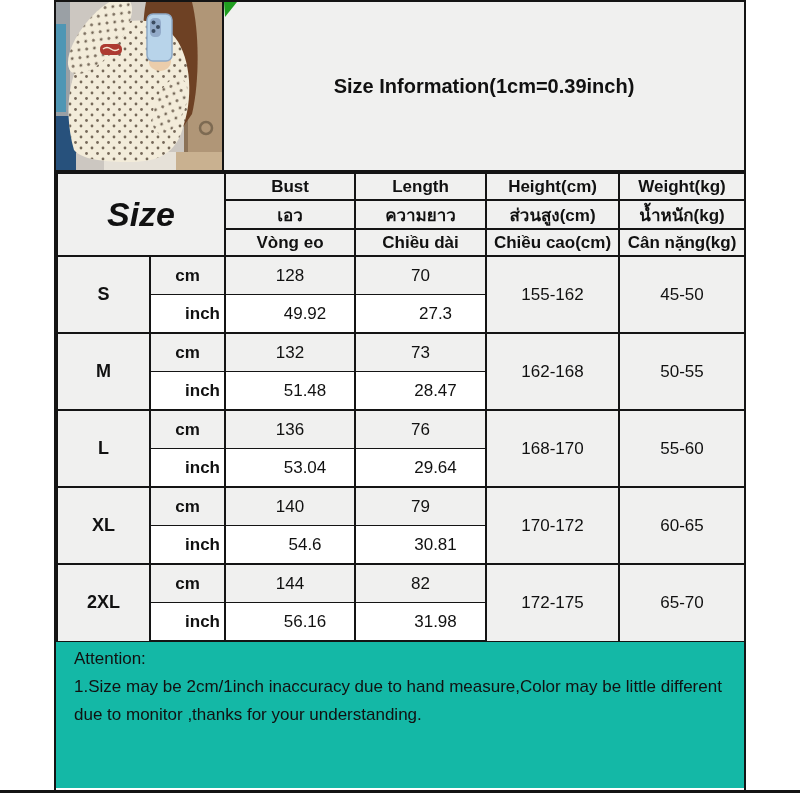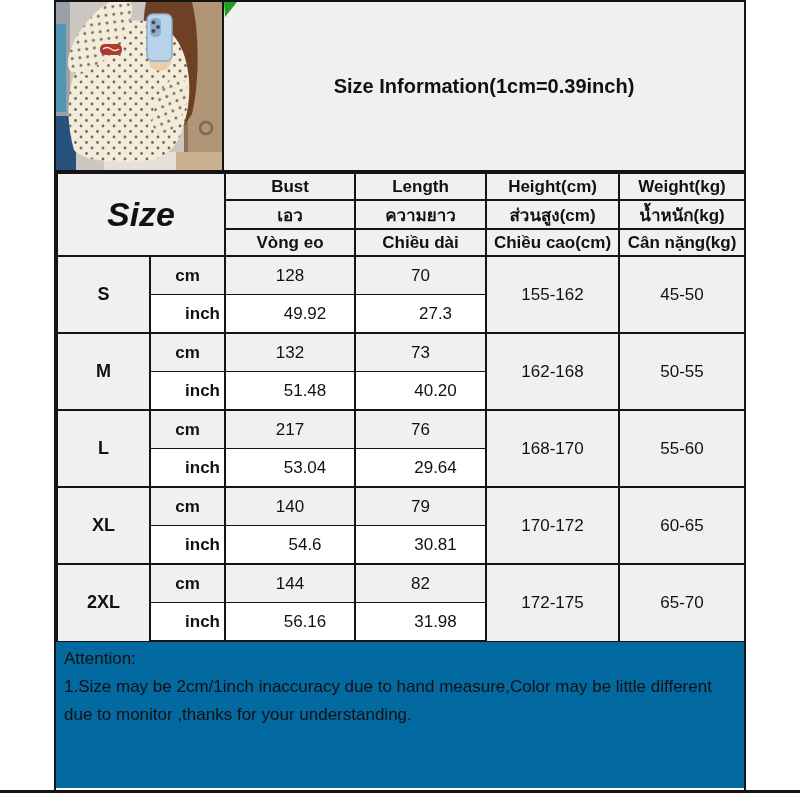--- a/index.html
+++ b/index.html
@@ -44,22 +44,22 @@
   td.lbl{background:#e5e5e4;font-weight:bold;font-size:18px;}
   td.unit{font-weight:bold;}
   tr.r-cm td{height:37px;background:#f0f0ef;}
   tr.r-in td{height:37px;background:#ffffff;padding-left:30px;}
   td.range{background:#f0f0ef;}
   tr.r-cm td{border-bottom-width:1px;}
   tr.r-in td{border-top-width:1px;}
   td.lbl, td.range{border-bottom-width:2px;border-top-width:2px;}
   
   .attention{
-    box-sizing:border-box;height:146px;padding:3px 8px 0 8px;
-    font-size:17px;line-height:28px;background:#0369a1;
+    box-sizing:border-box;height:146px;padding:3px 8px 0 18px;
+    font-size:17px;line-height:28px;background:#14b8a6;
   }
 </style>
 </head>
 <body>
 
 <div class="sheet">
 
   <div class="top-row">
     <div class="photo">
       <svg width="166" height="168" viewBox="0 0 166 168">
@@ -165,27 +165,27 @@
       <td class="lbl" rowspan="2">M</td>
       <td class="unit">cm</td>
       <td>132</td>
       <td>73</td>
       <td class="range" rowspan="2">162-168</td>
       <td class="range" rowspan="2">50-55</td>
     </tr>
     <tr class="r-in">
       <td class="unit">inch</td>
       <td>51.48</td>
-      <td>40.20</td>
+      <td>28.47</td>
     </tr>
 
     <tr class="r-cm">
       <td class="lbl" rowspan="2">L</td>
       <td class="unit">cm</td>
-      <td>217</td>
+      <td>136</td>
       <td>76</td>
       <td class="range" rowspan="2">168-170</td>
       <td class="range" rowspan="2">55-60</td>
     </tr>
     <tr class="r-in">
       <td class="unit">inch</td>
       <td>53.04</td>
       <td>29.64</td>
     </tr>
 

